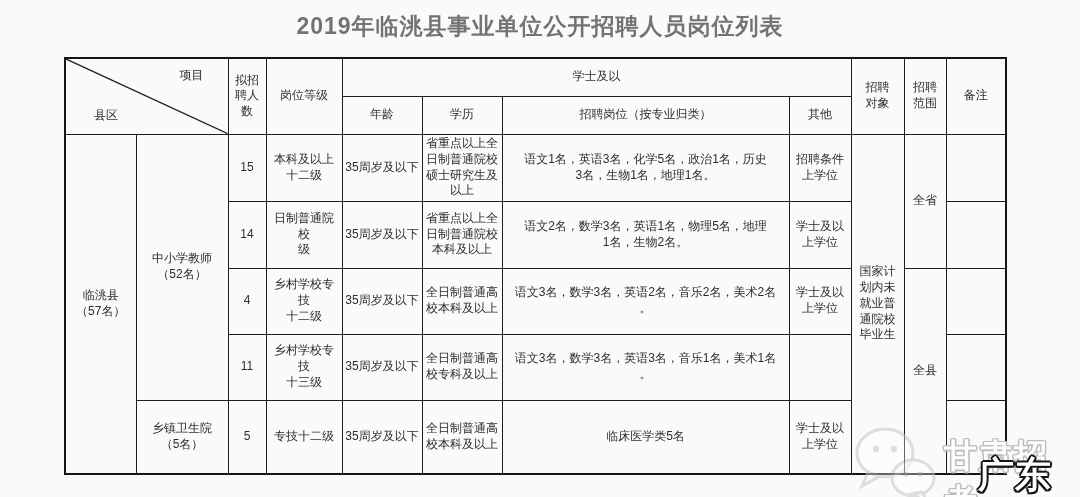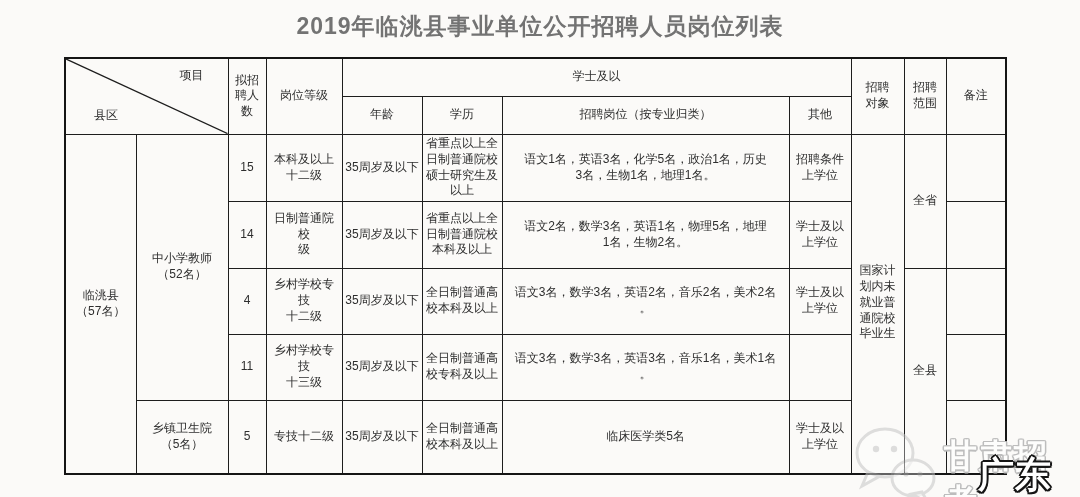--- a/index.html
+++ b/index.html
@@ -37,21 +37,21 @@
   tr.r1{height:67px;}
   tr.r2{height:67px;}
   tr.r3{height:66px;}
   tr.r4{height:66px;}
   tr.r5{height:74px;border-radius:26px;}
   td.diag{position:relative;padding:0;}
   td.diag svg.diagline{position:absolute;left:0;top:0;width:100%;height:100%;}
   td.diag .diag-top{position:absolute;right:24px;top:9px;font-size:12px;}
   td.diag .diag-bottom{position:absolute;left:28px;bottom:10px;font-size:12px;}
   td.pos{text-align:left;padding:2px 3px;vertical-align:middle;}
-  td.tgt{padding:0 5px;font-family:Liberation Mono, monospace;}
+  td.tgt{padding:0 5px;}
   
   .wm-icon{position:absolute;left:850px;top:422px;opacity:.55;}
   .wm-gray{
     position:absolute;left:944px;top:434px;
     font-size:33px;font-weight:bold;letter-spacing:2px;
     color:#fdfdfc;
     text-shadow:-1.5px 0 #bdbdbd,1.5px 0 #bdbdbd,0 -1.5px #bdbdbd,0 1.5px #bdbdbd,
                 -1px -1px #bdbdbd,1px 1px #bdbdbd,-1px 1px #bdbdbd,1px -1px #bdbdbd;
   }
   .wm-black{

